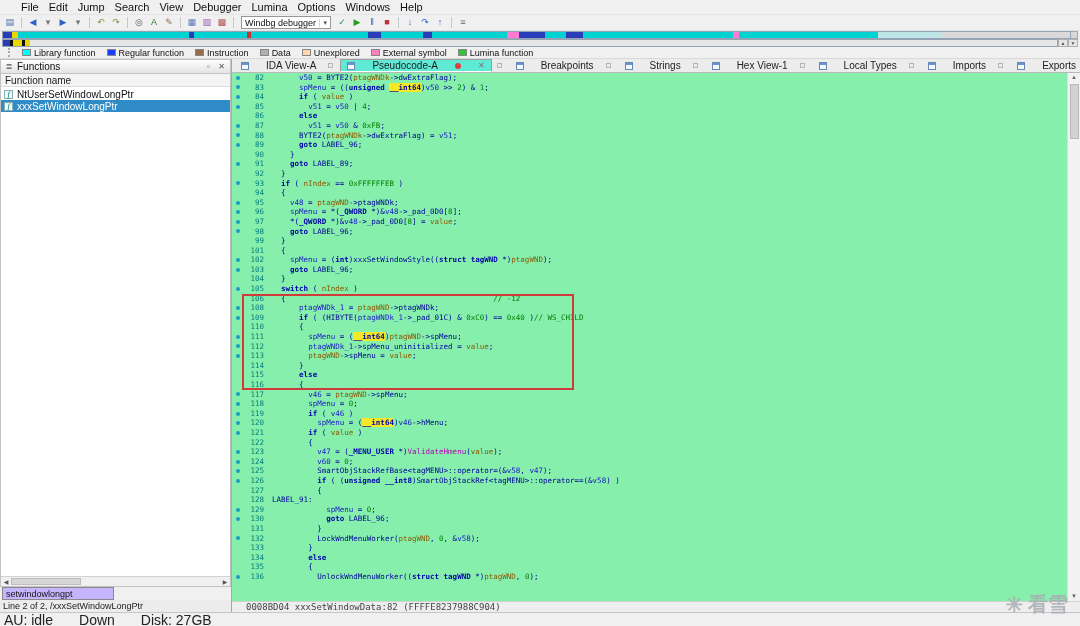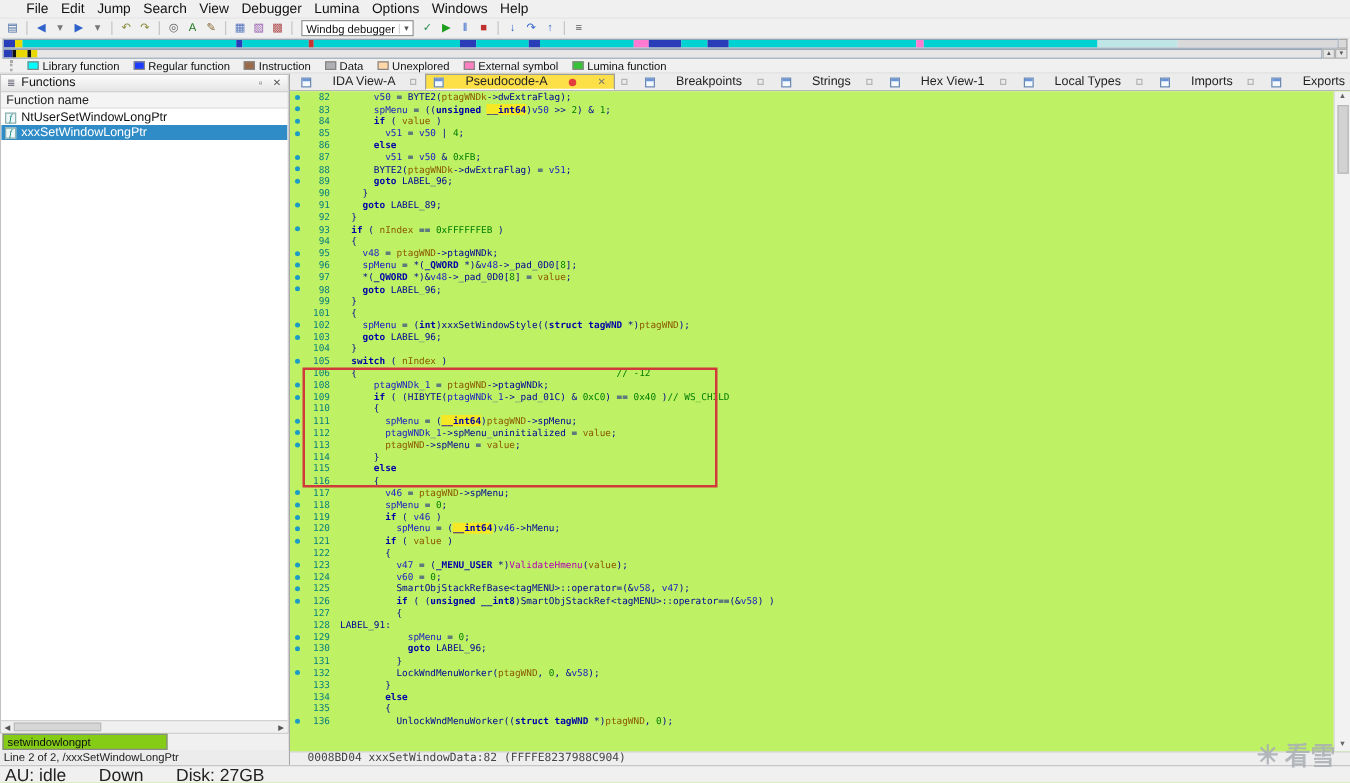--- a/index.html
+++ b/index.html
@@ -34,34 +34,34 @@
   .wbtn{width:11px;height:11px;font-size:8px;color:#555;display:flex;align-items:center;justify-content:center;cursor:default}
   .fcolhead{height:13px;background:#f4f4f4;border-bottom:1px solid #dcdcdc;font-size:10px;padding-left:4px;display:flex;align-items:center;color:#222}
   .flist{flex:1;background:#fff;font-size:10px;padding-top:1px;overflow:hidden}
   .frow{height:12px;display:flex;align-items:center;gap:4px;padding-left:3px;white-space:nowrap}
   .frow.sel{background:#308cc6;color:#fff}
   .ficon{width:9px;height:9px;border:1px solid #8ab0b0;background:#eef7f7;color:#067d7d;font-size:8px;line-height:7px;text-align:center;font-style:italic;font-family:"Liberation Serif",serif;flex:none}
   .fhscroll{height:10px;background:#f0f0f0;border-top:1px solid #d2d2d2;display:flex;align-items:center}
   .harr{width:10px;font-size:6px;color:#555;text-align:center}
   .hthumb{width:70px;height:7px;background:#d6d6d6;border:1px solid #bdbdbd}
   .hsp{flex:1}
-  .ffilter{height:13px;margin:0 0 0 2px;width:132px;background:#84cc16;border:1px solid #8a8a8a;font-size:9px;padding:0 3px;display:flex;align-items:center;color:#111}
+  .ffilter{height:13px;margin:0 0 0 2px;width:112px;background:#c4b5fd;border:1px solid #8a8a8a;font-size:9px;padding:0 3px;display:flex;align-items:center;color:#111}
   .fstatus{height:12px;font-size:9px;display:flex;align-items:center;padding-left:3px;color:#222;background:#ececec}
 
   .rightcol{flex:1;display:flex;flex-direction:column;background:#fff;min-width:0}
   .tabbar{height:14px;background:#ececec;border-bottom:1px solid #b8b8b8;display:flex;align-items:flex-end;padding-left:2px;font-size:10px}
   .tab{display:flex;align-items:center;gap:17px;height:13px;padding:0 6px;margin-right:2px;color:#222;border:1px solid transparent;white-space:nowrap;cursor:default}
-  .tab.active{background:#fde047;border:1px solid #9e9e9e;border-bottom-color:#fff}
+  .tab.active{background:#5eead4;border:1px solid #9e9e9e;border-bottom-color:#fff}
   .tabicon{width:8px;height:8px;border:1px solid #6a88b0;background:#f4f8ff;position:relative;flex:none}
   .tabicon::before{content:"";position:absolute;left:0;right:0;top:0;height:2px;background:#6a94d8}
   .reddot{width:6px;height:6px;border-radius:3px;background:#e23c3c;flex:none}
   .tabx{font-size:8px;color:#777}
   .tsq{width:5px;height:5px;border:1px solid #b5b5b5;margin:0 7px 4px 3px;flex:none}
 
-  .codewrap{height:528px;position:relative;overflow:hidden;background:#bef264}
+  .codewrap{height:528px;position:relative;overflow:hidden;background:#86efac}
   .code{position:absolute;left:0;top:0;right:13px;bottom:0}
   .cl{display:flex;height:9.6px;align-items:center;overflow:hidden}
   .dotcol{width:12px;display:flex;justify-content:center;flex:none}
   .dot{width:4px;height:4px;border-radius:2px;background:#1b9cc4}
   .lnum{width:20px;text-align:right;margin-right:8px;color:#067d7d;font:7.5px/9.6px "DejaVu Sans Mono",monospace;flex:none}
   .ltext{white-space:pre;font:7.5px/9.6px "DejaVu Sans Mono",monospace}
   .tk-pl{color:#000096}
   .tk-kw{color:#0000a8;font-weight:bold}
   .tk-ty{color:#0000a8;font-weight:bold}
   .tk-lo{color:#1919c8}

